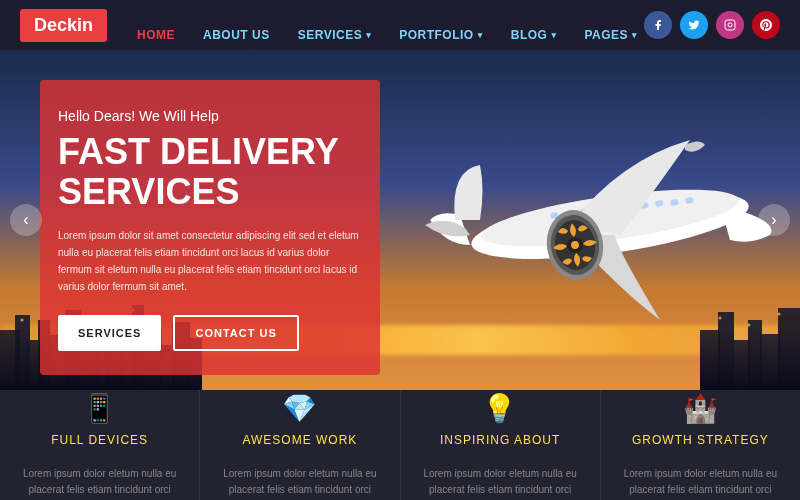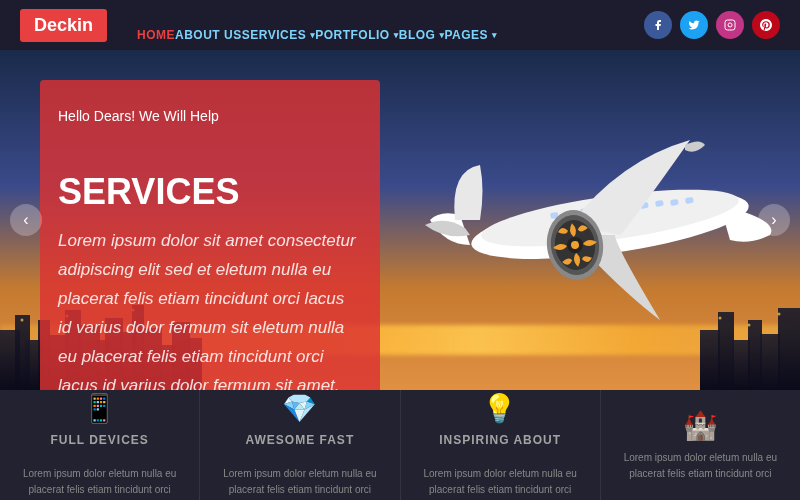--- a/index.html
+++ b/index.html
@@ -21,20 +21,21 @@
       color: #fff;
       font-weight: bold;
       font-size: 18px;
       padding: 6px 14px;
       border-radius: 3px;
       margin-right: 30px;
     }
     .nav-links {
       display: flex;
       align-items: center;
+      gap: 28px;
       flex: 1;
       margin-top: 19px;
     }
     .nav-link {
       color: #7dd3fc;
       font-size: 12px;
       font-weight: 600;
       text-decoration: none;
       letter-spacing: 0.5px;
       display: flex;
@@ -117,24 +118,23 @@
     .hero-title {
       color: #fff;
       font-size: 36px;
       font-weight: 900;
       line-height: 1.1;
       margin-bottom: 16px;
       text-transform: uppercase;
     }
     .hero-text {
       color: rgba(255,255,255,0.85);
-      font-size: 17px;
+      font-size: 10px;
       line-height: 1.7;
       margin-bottom: 20px;
-      font-style: italic;
     }
     .hero-buttons {
       display: flex;
       gap: 12px;
     }
     .btn-services {
       background: #fff;
       color: #222;
       border: none;
       padding: 10px 20px;
@@ -196,23 +196,23 @@
       border-right: 1px solid #333344;
       text-align: center;
     }
     .feature-item:last-child { border-right: none; }
     .feature-icon {
       font-size: 28px;
       color: #fff;
       margin-bottom: 8px;
     }
     .feature-title {
-      color: #a3a3a3;
+      color: #fde047;
       font-size: 12px;
-      font-weight: 700;
+      font-weight: 400;
       letter-spacing: 1px;
       margin-bottom: 19px;
     }
     .feature-text {
       color: #888;
       font-size: 10px;
       line-height: 1.6;
     }
 
     
@@ -382,21 +382,21 @@
         <circle cx="720" cy="28" r="1.5"></circle>
         <circle cx="749" cy="35" r="1.5"></circle>
         <circle cx="779" cy="24" r="1.5"></circle>
       </g>
     </svg>
   </div>
 
   <div class="hero-card">
     <p class="hero-subtitle">Hello Dears! We Will Help</p>
     <h1 class="hero-title">
-      <br>
+      <span>FAST DELIVERY</span><br>
       <span>SERVICES</span>
     </h1>
     <p class="hero-text">Lorem ipsum dolor sit amet consectetur adipiscing elit sed et eletum nulla eu placerat felis etiam tincidunt orci lacus id varius dolor fermum sit eletum nulla eu placerat felis etiam tincidunt orci lacus id varius dolor fermum sit amet.</p>
     <div class="hero-buttons">
       <button class="btn-services">SERVICES</button>
       <button class="btn-contact">CONTACT US</button>
     </div>
   </div>
 
   <div class="arrow arrow-left">‹</div>
@@ -405,25 +405,26 @@
 
 <section class="features">
 
 <div class="feature-item">
       <div class="feature-icon">📱</div>
       <div class="feature-title">FULL DEVICES</div>
       <div class="feature-text">Lorem ipsum dolor eletum nulla eu placerat felis etiam tincidunt orci</div>
     </div>
     <div class="feature-item">
       <div class="feature-icon">💎</div>
-      <div class="feature-title">AWESOME FAST</div>
+      <div class="feature-title">AWESOME WORK</div>
       <div class="feature-text">Lorem ipsum dolor eletum nulla eu placerat felis etiam tincidunt orci</div>
     </div>
     <div class="feature-item">
       <div class="feature-icon">💡</div>
       <div class="feature-title">INSPIRING ABOUT</div>
       <div class="feature-text">Lorem ipsum dolor eletum nulla eu placerat felis etiam tincidunt orci</div>
     </div>
     <div class="feature-item">
       <div class="feature-icon">🏰</div>
+      <div class="feature-title">GROWTH STRATEGY</div>
       <div class="feature-text">Lorem ipsum dolor eletum nulla eu placerat felis etiam tincidunt orci</div>
     </div>
   </section>
 
 </body></html>

